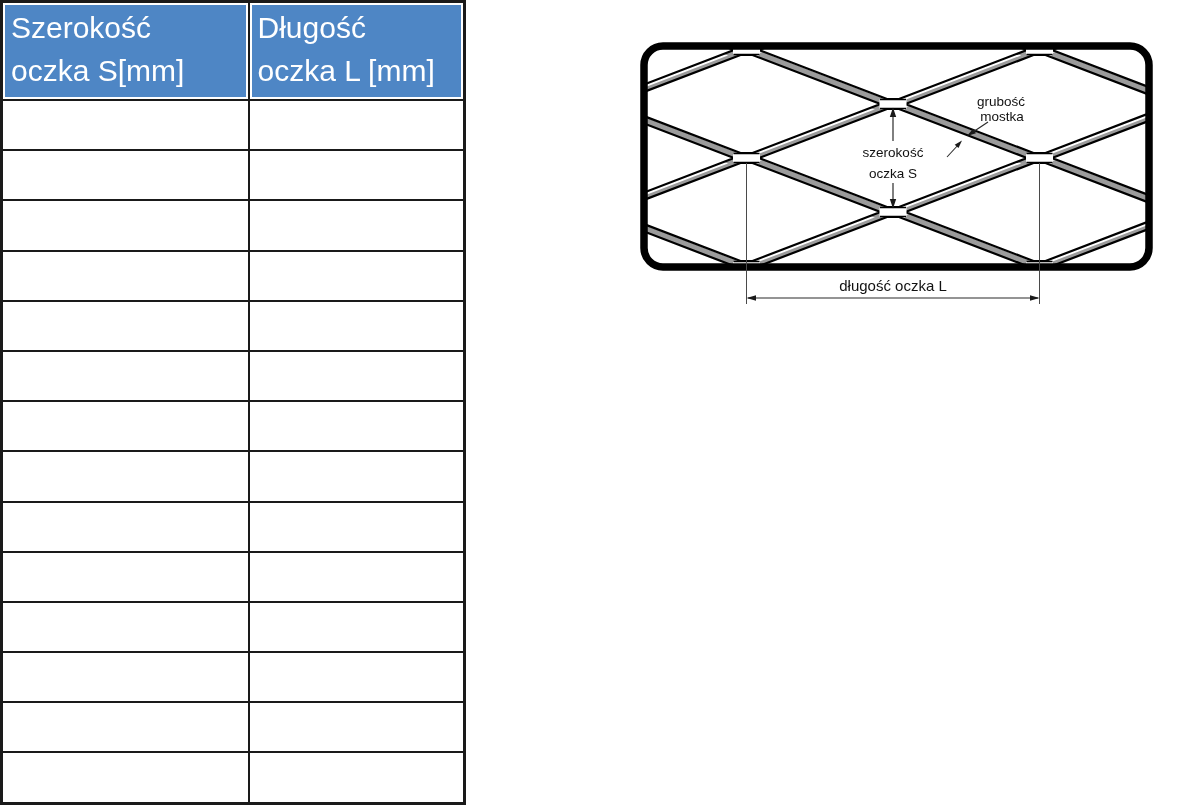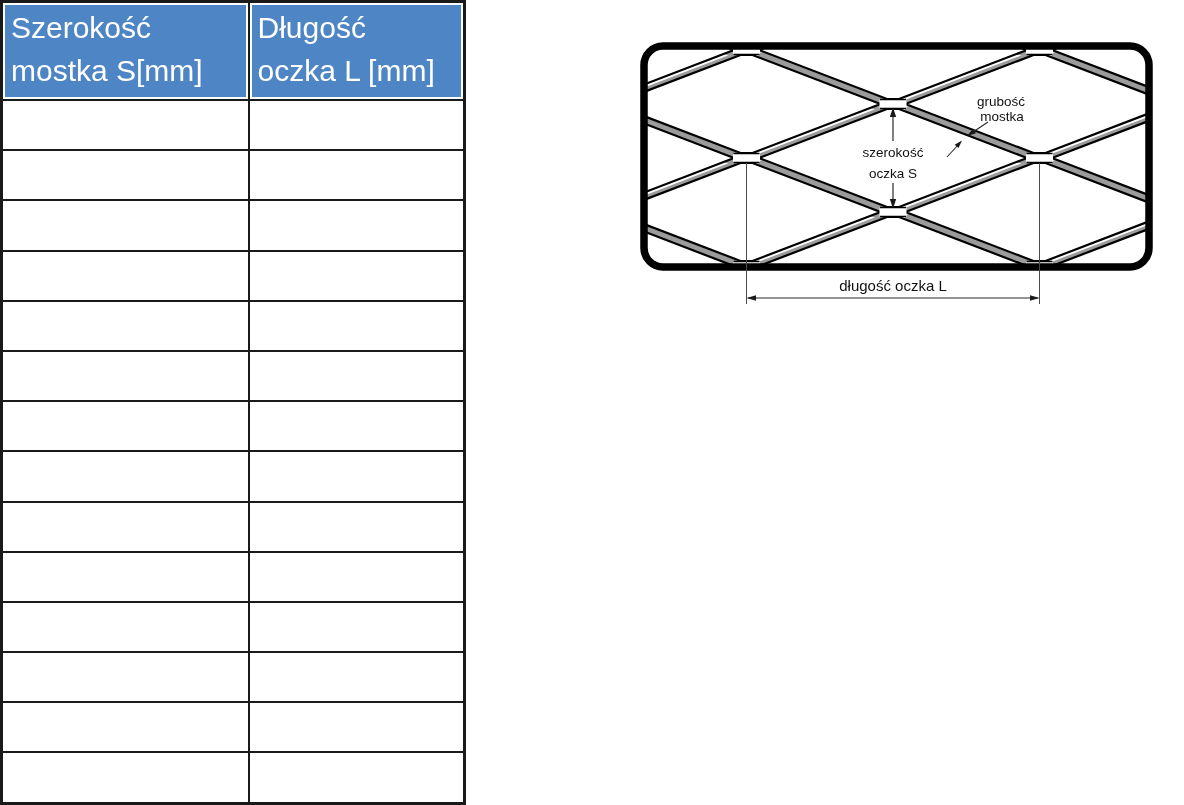--- a/index.html
+++ b/index.html
@@ -32,21 +32,21 @@
 
   <table class="spec">
     <colgroup>
         <col style="width:247px">
         <col style="width:216px">
       </colgroup>
     <thead>
       <tr>
         <th>
           <span class="hdr-line">Szerokość</span>
-          <span class="hdr-line">mostka S[mm]</span>
+          <span class="hdr-line">oczka S[mm]</span>
         </th>
         <th>
           <span class="hdr-line">Długość</span>
           <span class="hdr-line">oczka L [mm]</span>
         </th>
       </tr>
     </thead>
     <tbody>
         <tr>
           <td></td>

